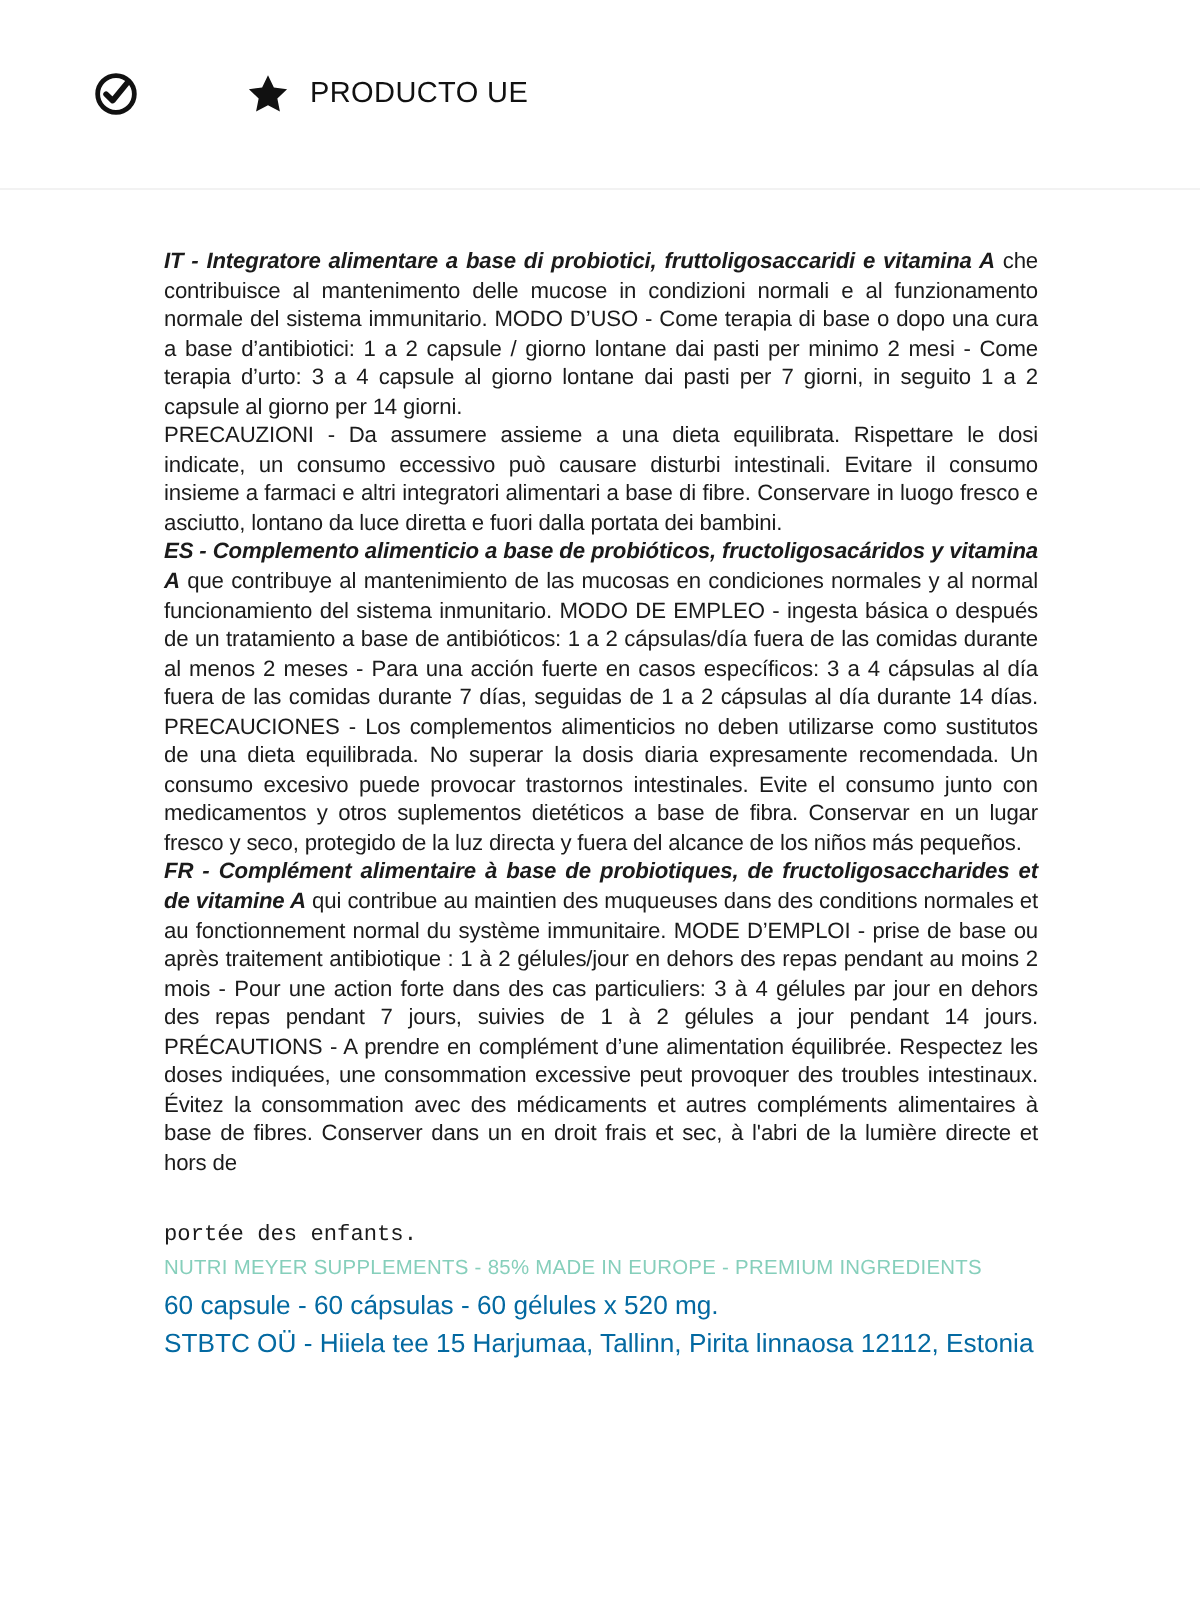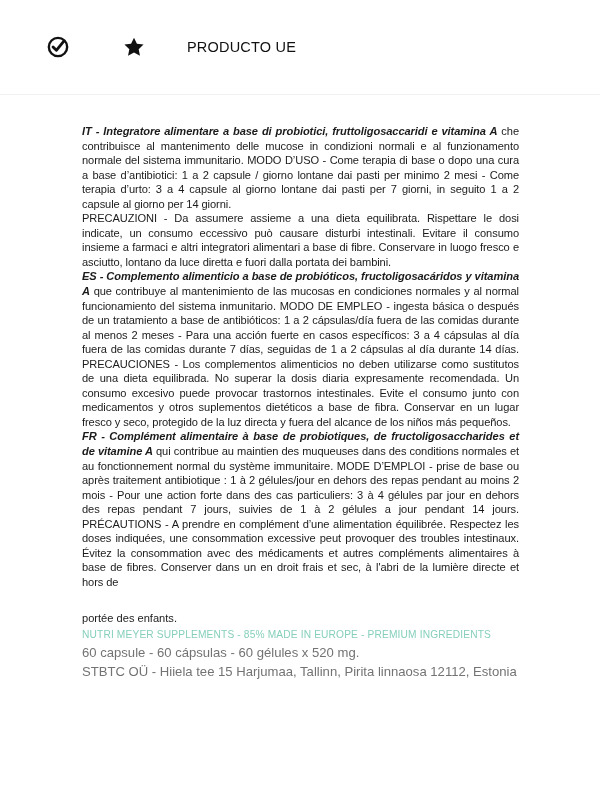--- a/index.html
+++ b/index.html
@@ -27,21 +27,21 @@
     display: flex;
     align-items: center;
     padding-left: 47px;
     box-sizing: border-box;
     border-bottom: 1px solid #f2f2f2;
   }
   .badge {
     display: flex;
     align-items: center;
   }
-  .badge + .badge { margin-left: 44px; gap: 32px; }
+  .badge + .badge { margin-left: 44px; }
   .badge-icon {
     width: 22px;
     height: 22px;
     flex: 0 0 22px;
     display: block;
     margin-right: 10px;
   }
   .badge-label {
     font-family: "Liberation Sans", sans-serif;
     font-size: 14.5px;
@@ -71,21 +71,21 @@
     hyphens: manual;
   }
   .para + .para { margin-top: 0; }
   .para b, .lang-head {
     font-weight: 700;
     font-style: italic;
   }
 
   
   .orphan-line {
-    font-family: Liberation Sans, sans-serif;
+    font-family: Liberation Mono, monospace;
     font-size: 11.1px;
     line-height: 14.55px;
     color: #1b1b1b;
     margin: 0;
     padding-top: 21px;
   }
 
   
   .brand-line {
     font-family: "Liberation Sans", sans-serif;
@@ -93,21 +93,21 @@
     letter-spacing: 0.15px;
     color: #86cfbb;
     margin: 0;
     padding-top: 4px;
     white-space: nowrap;
   }
   .spec-line {
     font-family: "Liberation Sans", sans-serif;
     font-size: 13.1px;
     line-height: 19px;
-    color: #737373;
+    color: #0369a1;
     margin: 0;
     white-space: nowrap;
   }
   .spec-line.first { padding-top: 3px; }
 </style>
 </head>
 <body>
 
 <div class="badge-bar">
 

